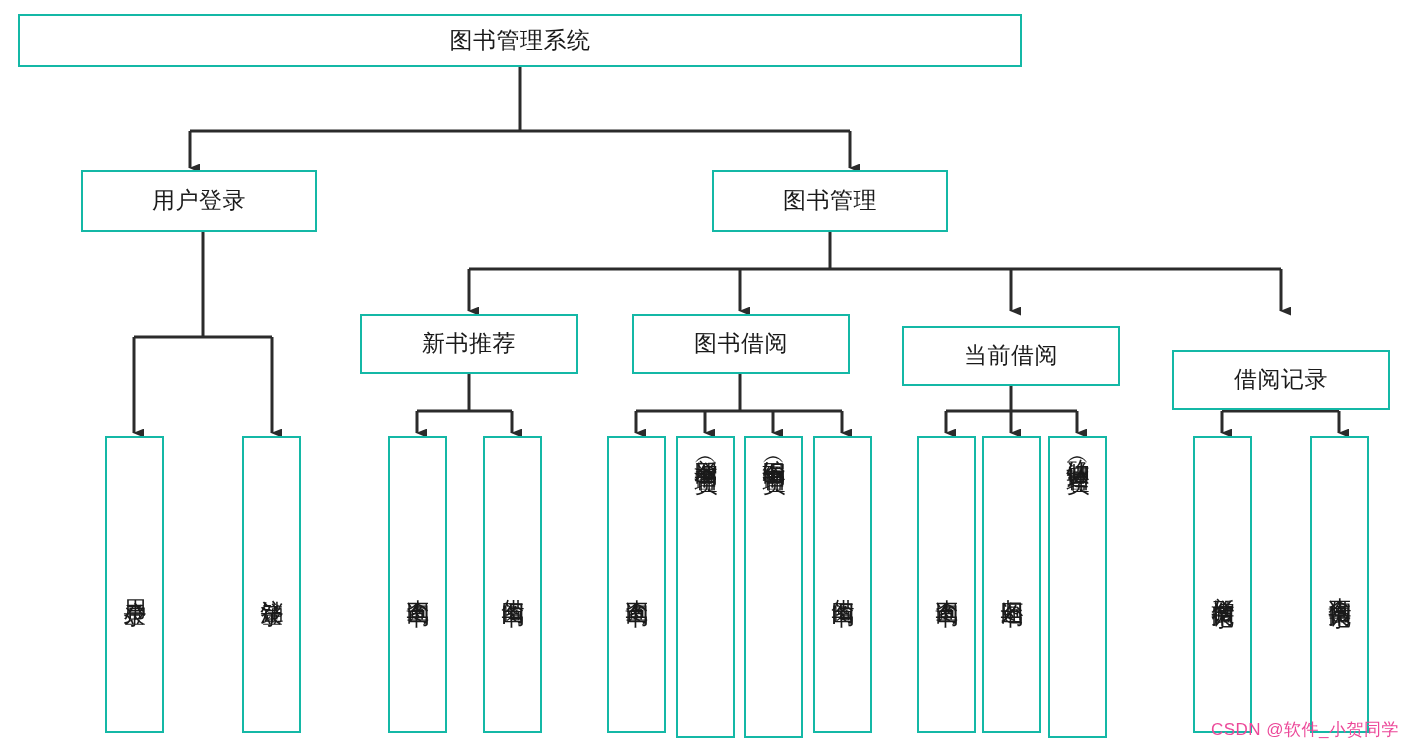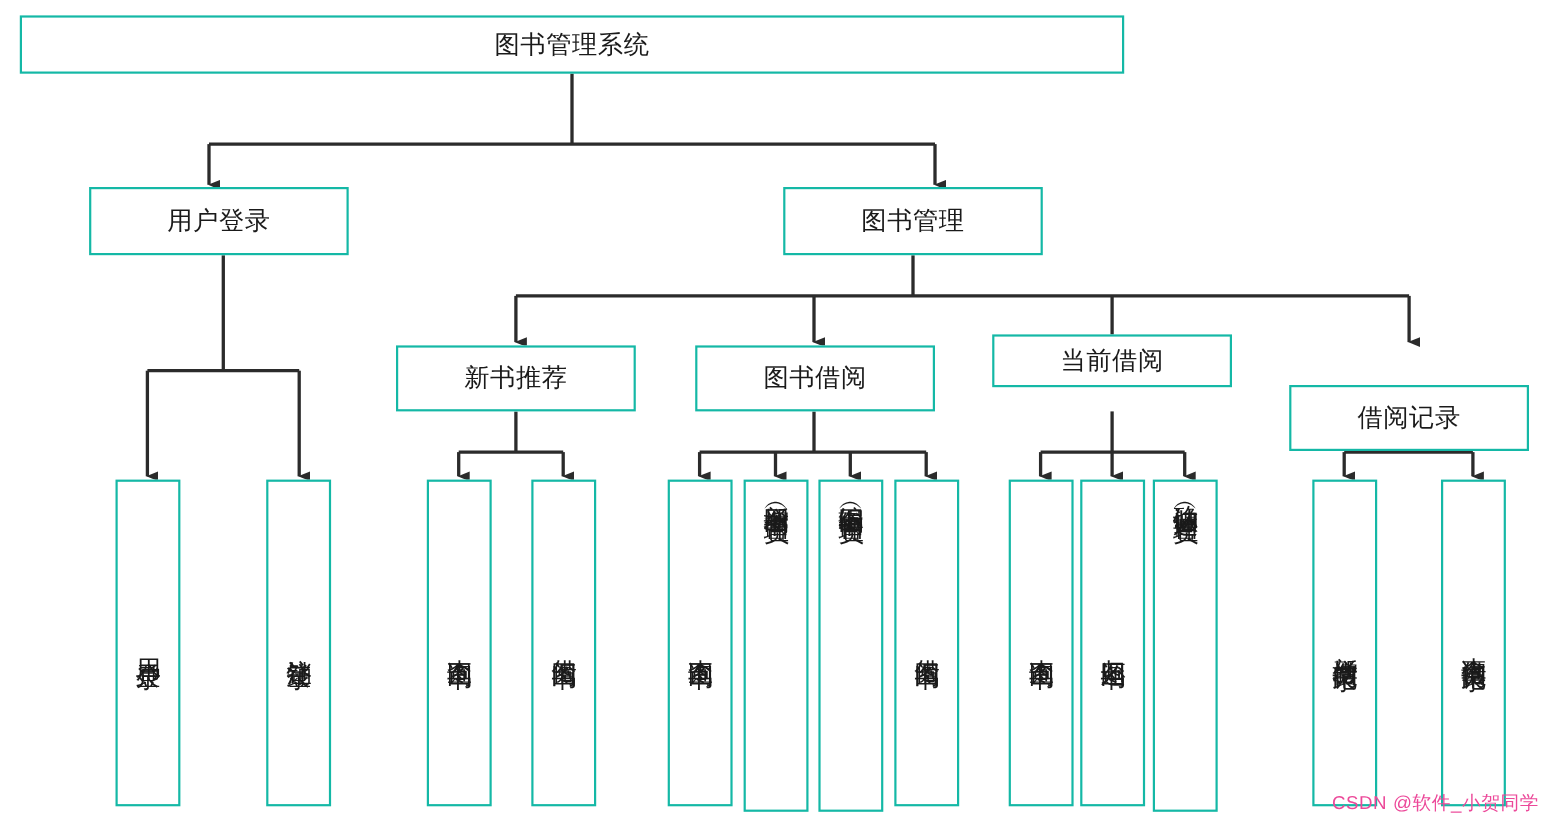--- a/index.html
+++ b/index.html
@@ -151,21 +151,21 @@
   </div>
 
   <div class="node-box" style="left:632px; top:314px; width:218px; height:60px;">
     <span class="node-label-h">图书借阅</span>
   </div>
 
   <div class="node-box" style="left:360px; top:314px; width:218px; height:60px;">
     <span class="node-label-h">新书推荐</span>
   </div>
 
-  <div class="node-box" style="left:902px; top:304px; width:218px; height:48px;">
+  <div class="node-box" style="left:902px; top:326px; width:218px; height:60px;">
     <span class="node-label-h">当前借阅</span>
   </div>
 
   <div class="node-box" style="left:1172px; top:314px; width:218px; height:60px;margin-top:36px;">
     <span class="node-label-h">借阅记录</span>
   </div>
 
   <div class="node-box leaf-box" style="left:105px; top:436px; width:59px; height:297px;">
     <span class="node-label-v">用户登录</span>
   </div>

